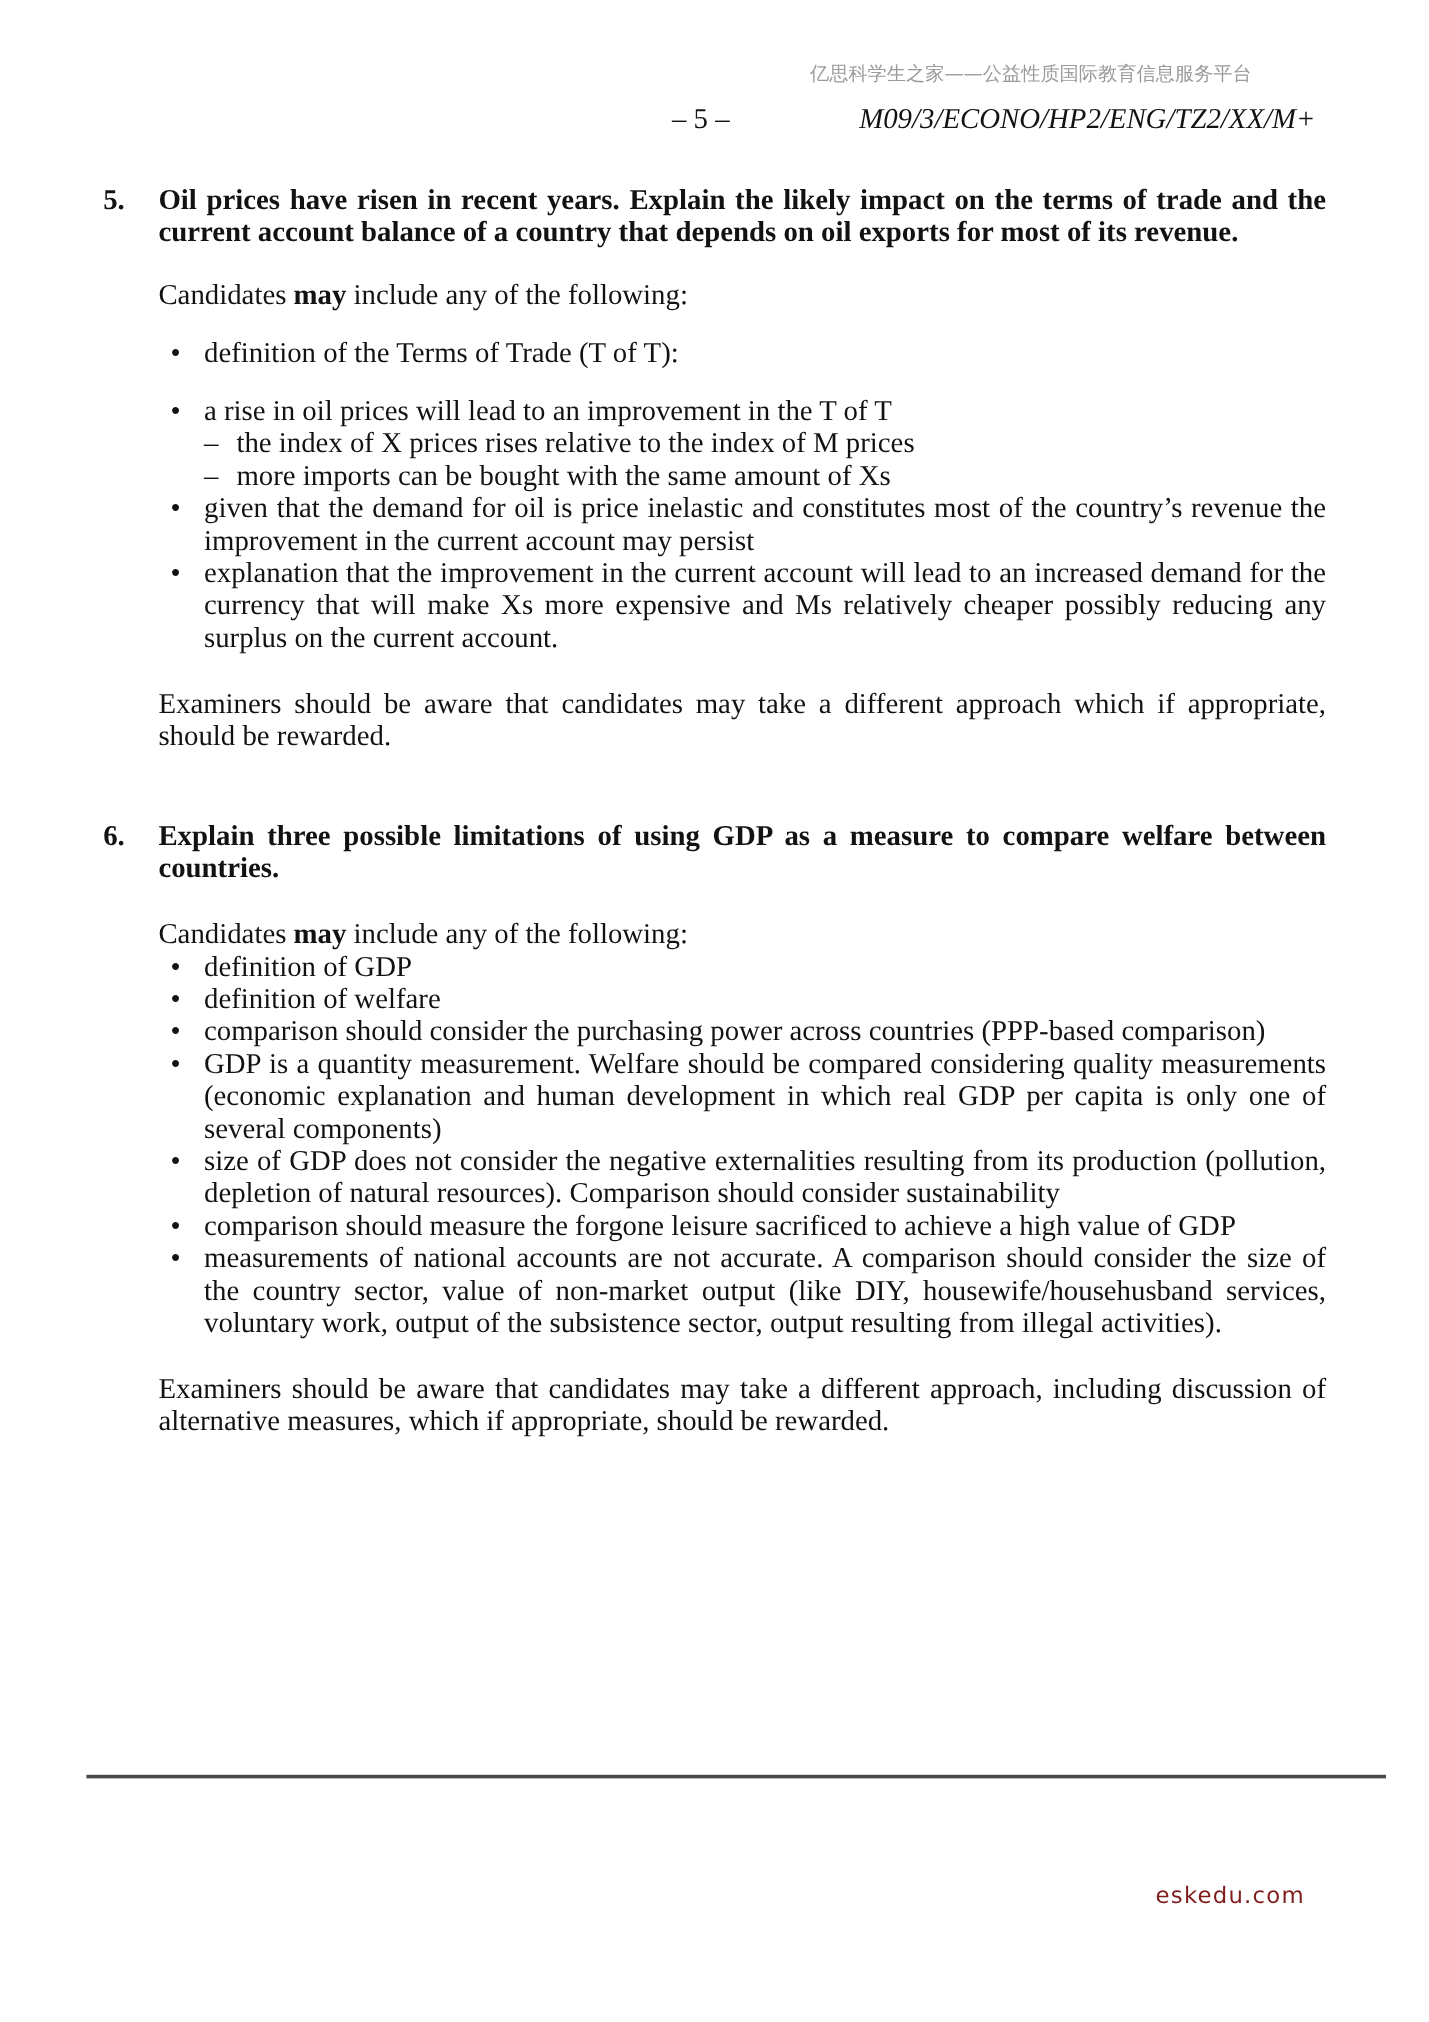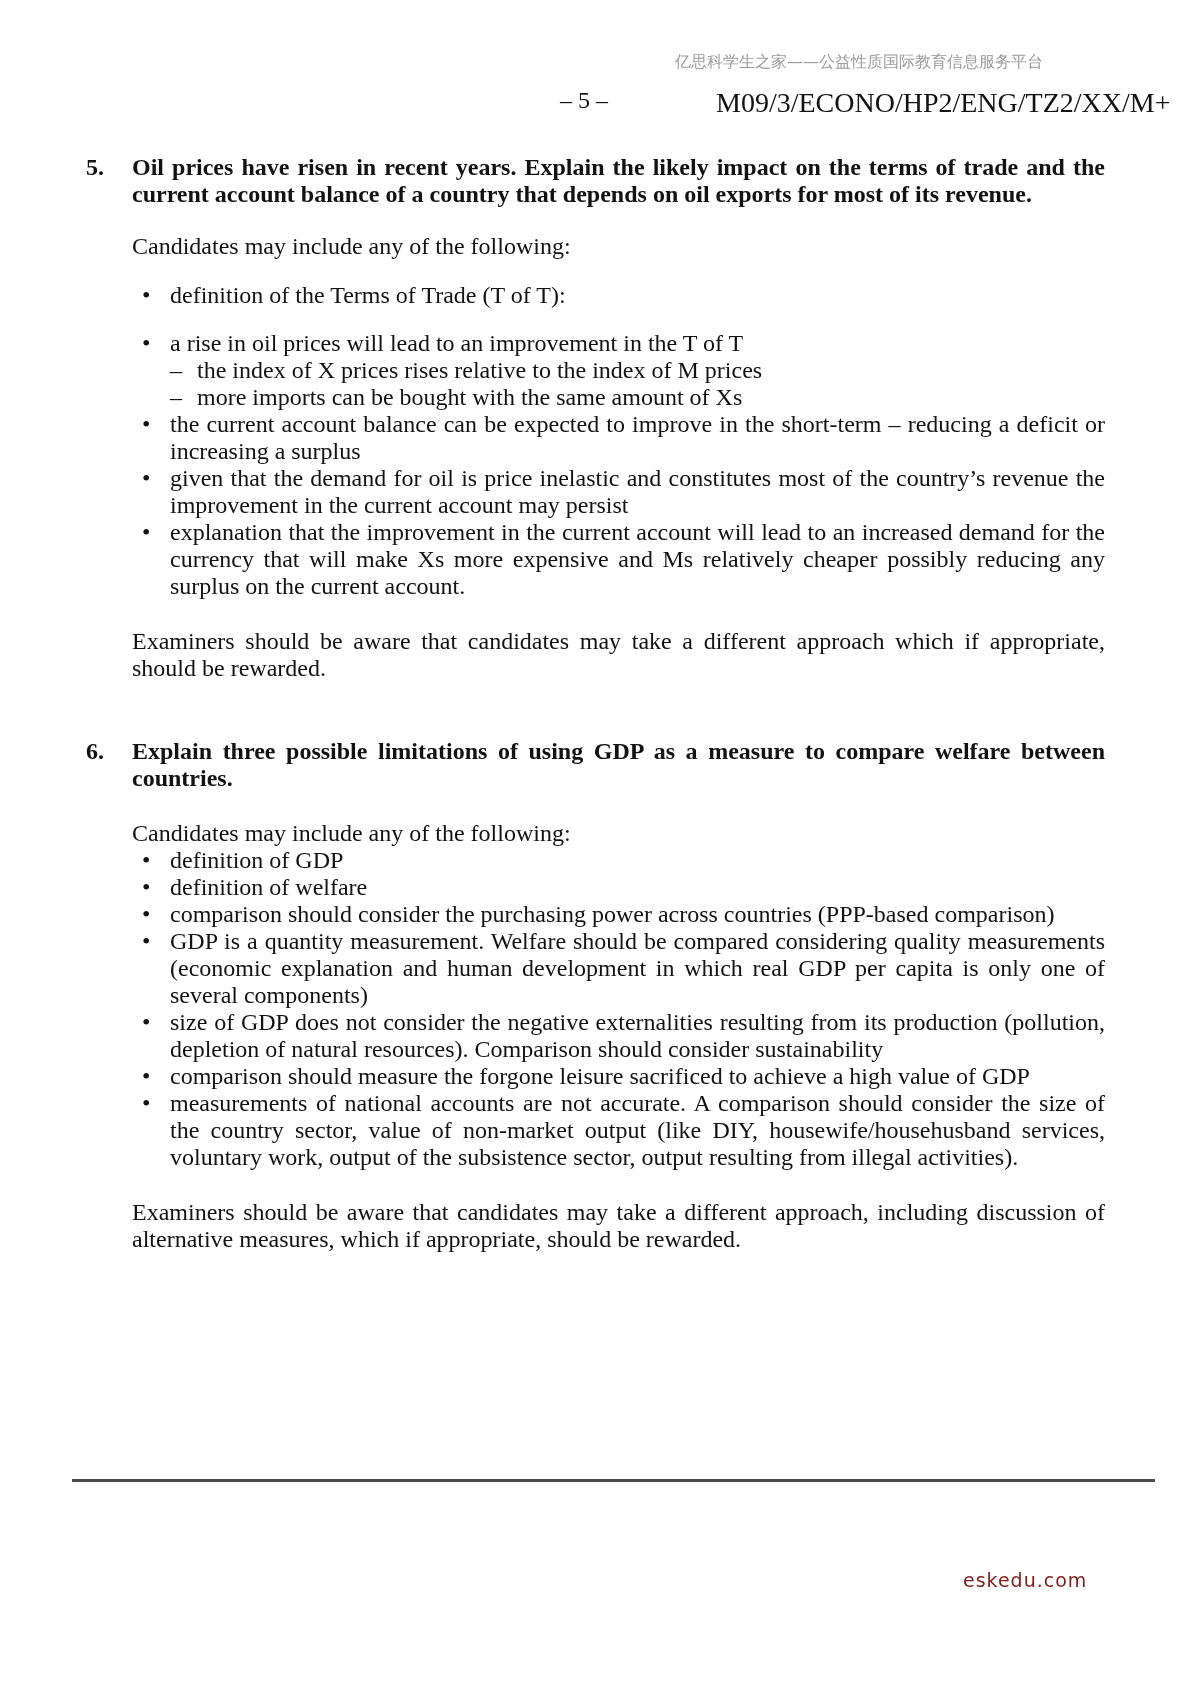--- a/index.html
+++ b/index.html
@@ -24,42 +24,43 @@
   }
   .page-number {
     position: absolute;
     left: 560px; top: 87px;
     font-size: 24px;
     white-space: nowrap;
   }
   .exam-code {
     position: absolute;
     left: 716px; top: 87px;
-    font-size: 28px;
+    font-size: 24px;
     white-space: nowrap;
+    font-style: italic;
   }
   
   .content {
     position: absolute;
     left: 132px; top: 154px;
     width: 973px;
     font-size: 24px;
     line-height: 27px;
     text-align: justify;
   }
   .question { position: relative; }
   .qnum {
     position: absolute;
     left: -46px; top: 0;
     font-weight: bold;
   }
   .qtitle { font-weight: bold; margin: 0 0 25px 0; }
   .qtitle .it { }
   .intro { margin: 0 0 22px 0; }
-  .intro .b { font-weight: normal; }
+  .intro .b { font-weight: bold; }
   .q6 .intro { margin-bottom: 0; }
   .bullet {
     position: relative;
     padding-left: 38px;
     margin: 0;
   }
   .bullet::before {
     content: "\2022";
     position: absolute;
     left: 10px; top: 0;
@@ -108,21 +109,20 @@
 
     <div class="question q5">
       <span class="qnum">5.</span>
       <p class="qtitle">Oil prices have risen in recent years.  Explain the likely impact on the terms of trade and the current account balance of a country that depends on oil exports for most of its revenue.</p>
       <p class="intro"><span>Candidates </span><span class="b">may</span><span> include any of the following:</span></p>
 
       <p class="bullet gap-after">definition of the Terms of Trade (T of T):</p>
       <p class="bullet">a rise in oil prices will lead to an improvement in the T of T</p>
       <p class="dash">the index of X prices rises relative to the index of M prices</p>
       <p class="dash">more imports can be bought with the same amount of Xs</p>
-      <p class="bullet">the current account balance can be expected to improve in the short-term – reducing a deficit or increasing a surplus</p>
       <p class="bullet">given that the demand for oil is price inelastic and constitutes most of the country’s revenue the improvement in the current account may persist</p>
       <p class="bullet">explanation that the improvement in the current account will lead to an increased demand for the currency that will make Xs more expensive and Ms relatively cheaper possibly reducing any surplus on the current account.</p>
 
       <p class="closing">Examiners should be aware that candidates may take a different approach which if appropriate, should be rewarded.</p>
     </div>
 
     <div class="question q6">
       <span class="qnum">6.</span>
       <p class="qtitle"><span>Explain </span><span class="it">three</span><span> possible limitations of using GDP as a measure to compare welfare between countries.</span></p>
       <p class="intro"><span>Candidates </span><span class="b">may</span><span> include any of the following:</span></p>

